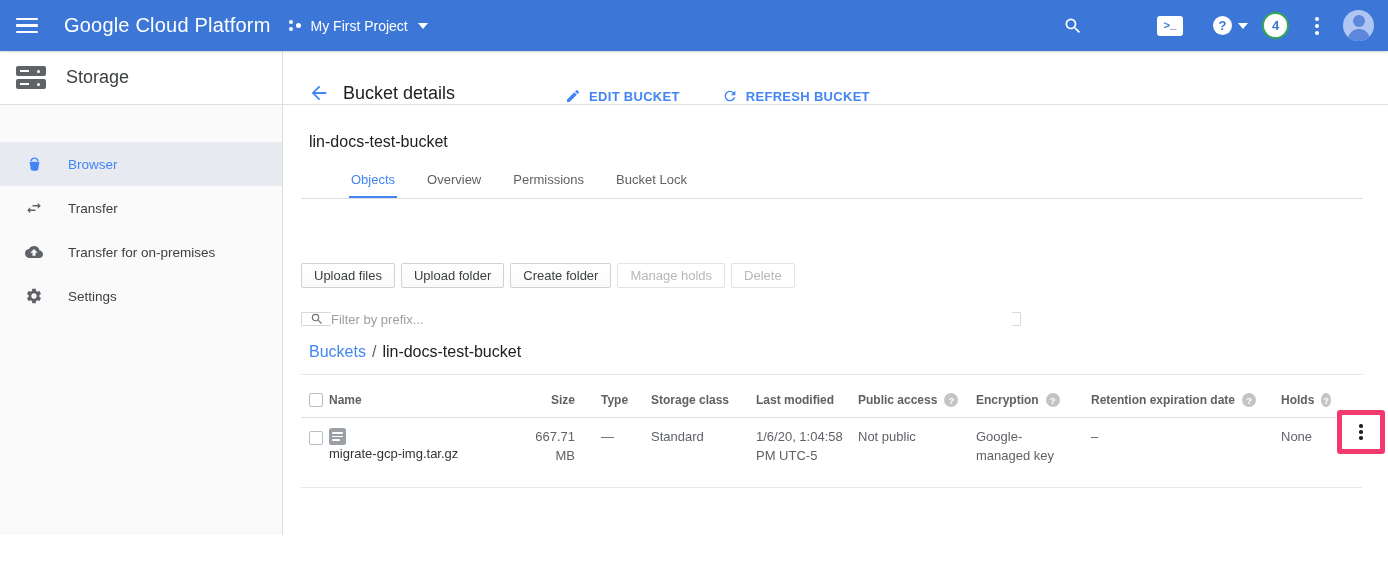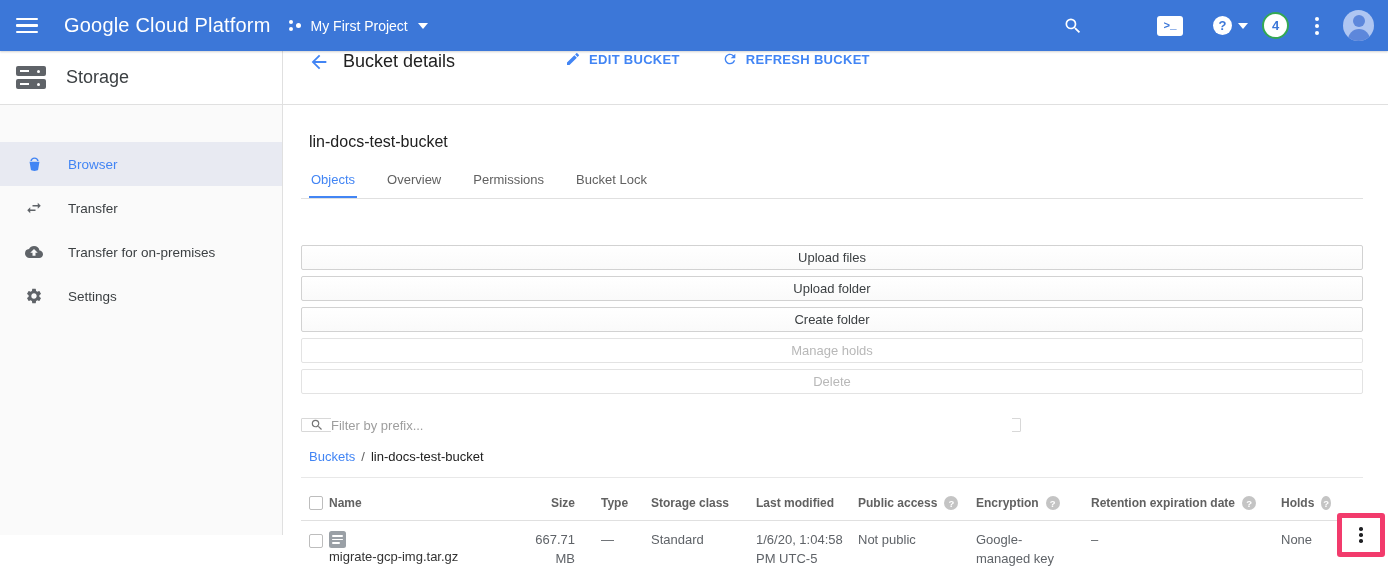--- a/index.html
+++ b/index.html
@@ -45,52 +45,52 @@
 
   
   .header-row { height:54px; display:flex; border-bottom:1px solid #E0E0E0; background:#fff; }
   .hdr-left { width:283px; border-right:1px solid #E0E0E0; display:flex; align-items:center; padding-left:16px; }
   .storage-glyph { width:30px; height:23px; display:flex; flex-direction:column; gap:3px; margin-right:20px; }
   .storage-glyph .bar { height:10px; background:#5F6368; border-radius:2px; position:relative; }
   .storage-glyph .bar i { position:absolute; background:#fff; }
   .storage-glyph .bar .dash { width:9px; height:2.5px; left:4px; top:3.7px; }
   .storage-glyph .bar .dot { width:3px; height:3px; left:21px; top:3.5px; border-radius:50%; }
   .svc-title { font-size:18px; color:#3C4043; }
-  .hdr-right { flex:1; display:flex; align-items:flex-start; padding-left:25px; }
+  .hdr-right { flex:1; display:flex; align-items:flex-end; padding-left:25px; }
   .back-arrow { width:22px; height:22px; margin-right:13px; cursor:pointer; }
   .page-title { font-size:18px; color:#212121; margin-right:110px; }
   .hdr-action { display:flex; align-items:center; color:#4285F4; font-size:13px; font-weight:bold;
                 letter-spacing:.3px; cursor:pointer; margin-right:42px; white-space:nowrap; }
   .hdr-action svg { margin-right:8px; }
 
   
   .content-row { display:flex; }
   .sidebar { width:283px; height:430px; border-right:1px solid #E0E0E0; background:#FAFAFA; padding-top:10px; }
   .side-item { height:44px; display:flex; align-items:center; padding-left:24px; cursor:pointer;
                font-size:13.5px; color:#3C4043; }
   .side-item .s-icon { width:20px; height:20px; margin-right:24px; display:flex; align-items:center; justify-content:center; }
   .side-item.active { background:#E8EAF2; color:#4285F4;margin-top:27px; }
 
   .main { flex:1; padding:0 25px 0 18px; background:#fff; }
   .bucket-title { font-size:16px; color:#212121; margin:28px 0 0 8px; }
   .tabs { display:flex; gap:28px; margin-top:15px; border-bottom:1px solid #E0E0E0; padding-left:8px; }
   .tab { font-size:13px; color:#616161; padding:6px 2px 9px; cursor:pointer; border-bottom:2px solid transparent; }
-  .tab.active { color:#4285F4; border-bottom-color:#4285F4; }
-
-  .btn-row { margin-top:46px; display:flex; gap:6px;flex-direction:column; }
+  .tab.active { color:#4285F4; border-bottom-color:#4285F4;margin-left:40px; }
+
+  .btn-row { margin-top:64px; display:flex; gap:6px; }
   .btn { font-size:13px; color:#3C4043; background:linear-gradient(#fff,#fafafa); border:1px solid #D2D2D2;
          border-radius:2px; padding:4px 12px; cursor:pointer; font-family:inherit; }
   .btn:disabled { color:#B8B8B8; border-color:#E3E3E3; background:#fff; cursor:default; }
 
   .filter-box { margin-top:24px; width:720px; height:14px; border:1px solid #D8D8D8; border-radius:1px;
                 display:flex; align-items:center; padding:0 8px; background:#fff; }
   .filter-box input { border:none; outline:none; flex:1; font-size:13px; font-family:inherit; color:#212121; margin-left:7px; }
   .filter-box input::placeholder { color:#9E9E9E; }
 
-  .breadcrumb { margin-top:17px; font-size:13px; color:#212121; padding-left:8px; }
+  .breadcrumb { margin-top:17px; font-size:16px; color:#212121; padding-left:8px; }
   .breadcrumb .bc-link { color:#4285F4; cursor:pointer; text-decoration:none; }
   .bc-sep { margin:0 6px; color:#616161; }
   .bc-divider { margin-top:13px; border-bottom:1px solid #E8E8E8; }
 
   
   .obj-table { width:1061px; }
   .t-grid { display:grid; grid-template-columns:28px 200px 54px 68px 105px 102px 118px 115px 190px 50px 31px; align-items:start; }
   .t-head { padding-top:18px; padding-bottom:10px; border-bottom:1px solid #E0E0E0; align-items:center; }
   .th { font-size:12px; font-weight:bold; color:#616161; display:flex; align-items:center; }
   .th.right { justify-content:flex-end; padding-right:8px; }

